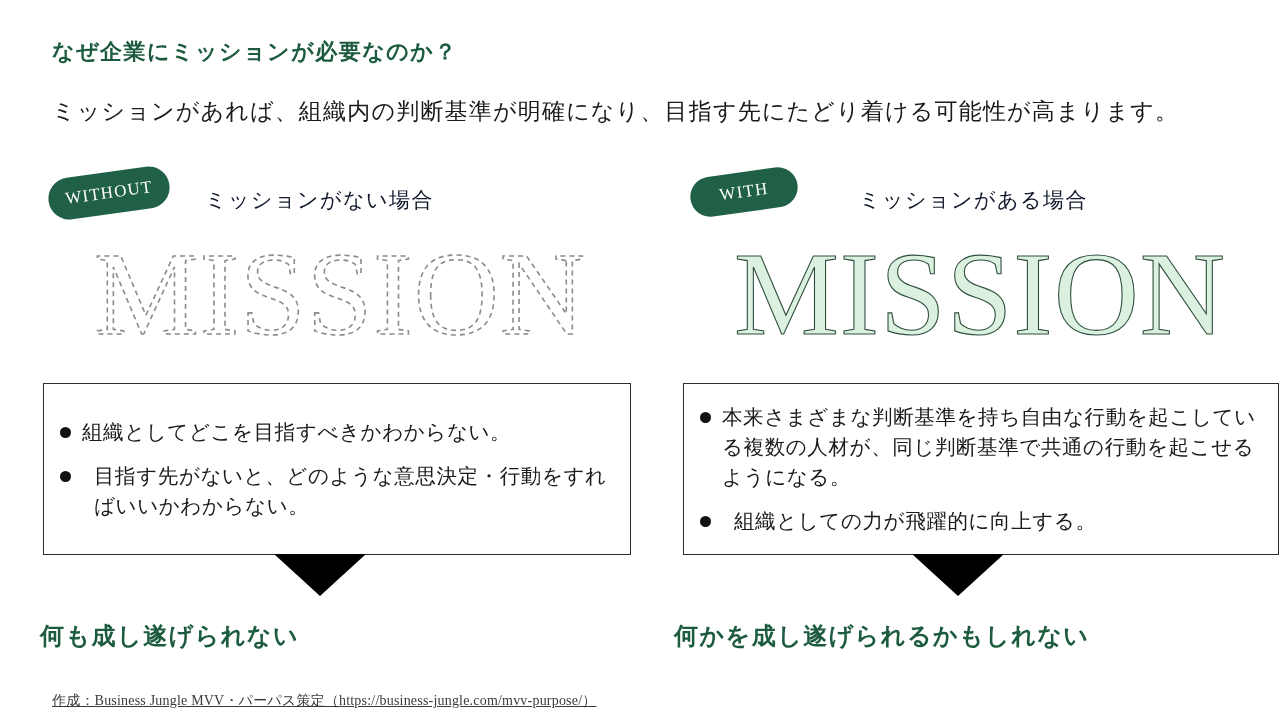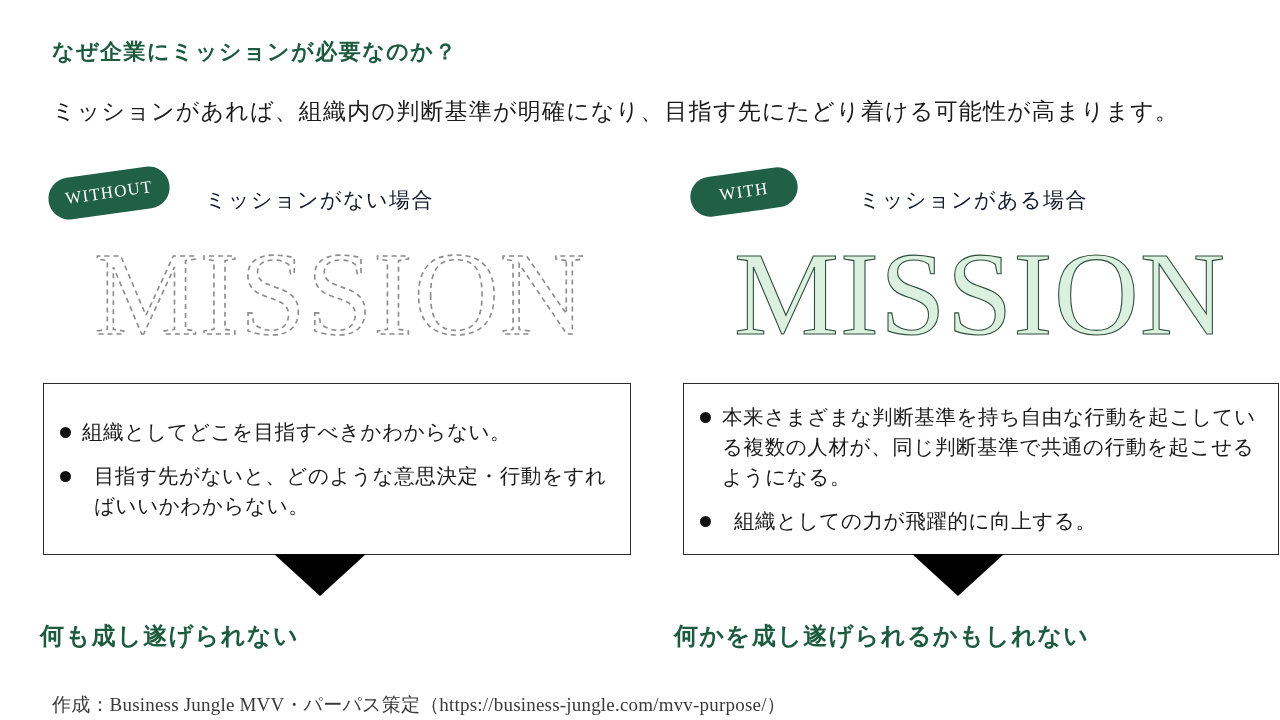--- a/index.html
+++ b/index.html
@@ -141,24 +141,25 @@
     color:#1c5b3e;
     white-space:nowrap;
   }
   .column.left  .conclusion { left:0px;  }
   .column.right .conclusion { left:-6px; }
 
   
   .footer-credit {
     position:absolute;
     left:52px; top:692px;
-    font-size:19px;
+    font-size:14px;
     color:#3a3a3a;
     letter-spacing:0.2px;
     white-space:nowrap;
+    text-decoration:underline;
   }
 </style>
 </head>
 <body>
 
 <div id="slide">
 
   <div class="page-title">なぜ企業にミッションが必要なのか？</div>
   <div class="page-lead">ミッションがあれば、組織内の判断基準が明確になり、目指す先にたどり着ける可能性が高まります。</div>
 

